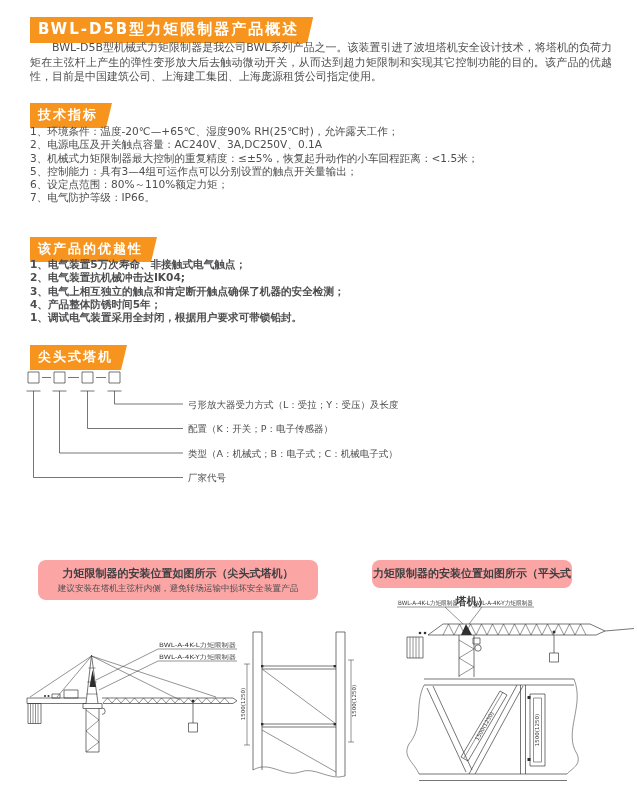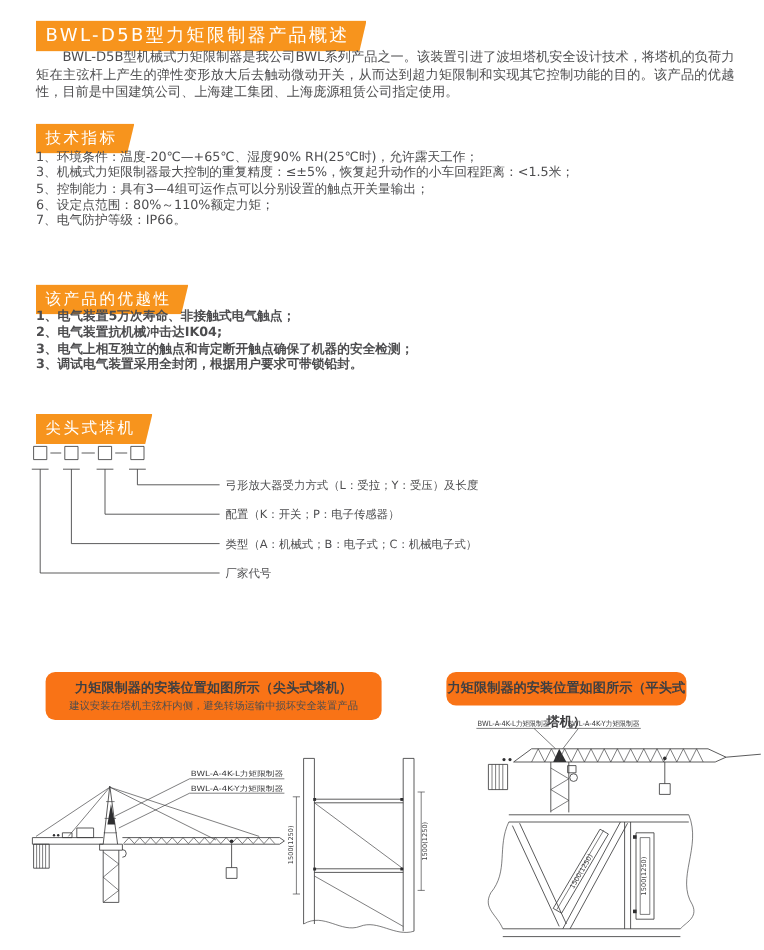--- a/index.html
+++ b/index.html
@@ -2,37 +2,37 @@
 <html><head>
 <meta charset="utf-8">
 <style>
   html,body{margin:0;padding:0;}
   body{
     width:637px;height:792px;position:relative;background:#ffffff;
     font-family:"DejaVu Sans","Liberation Sans",sans-serif;color:#4d4d4f;
     overflow:hidden;
   }
   .badge{
-    position:absolute;left:30px;background:#F7941D;color:#ffffff;font-weight:normal;
+    position:absolute;left:30px;background:#F7941D;color:#ffffff;font-weight:bold;
     padding:3px 14px 4px 8px;letter-spacing:2px;white-space:nowrap;
     clip-path:polygon(0 0,100% 0,calc(100% - 6px) 100%,0 100%);
   }
   #badge-overview{top:17px;font-size:15px;}
   #badge-tech{top:103px;font-size:13px;}
   #badge-opt{top:237px;font-size:13px;}
   #badge-order{top:345px;font-size:13px;}
   #overview-body{
     position:absolute;top:41px;left:30px;width:582px;
     font-size:11px;line-height:14.6px;text-indent:2em;text-align:justify;
   }
   .speclist{position:absolute;left:30px;width:590px;font-size:10.6px;line-height:13.3px;}
   #tech-list{top:125px;}
   #opt-list{top:258px;font-weight:bold;}
   .gray-box{
-    position:absolute;background:#f97316;border-radius:8px;text-align:center;
+    position:absolute;background:#fca5a5;border-radius:8px;text-align:center;
   }
   #box-left{left:38px;top:560px;width:280px;height:40px;}
   #box-left .t{font-size:11px;font-weight:bold;margin-top:6px;color:#3f3f41;}
   #box-left .s{font-size:8.6px;margin-top:2px;color:#4d4d4f;}
   #box-right{left:372px;top:560px;width:200px;height:28px;}
   #box-right .t{font-size:11px;font-weight:bold;line-height:28px;color:#3f3f41;}
   #art{position:absolute;left:0;top:0;width:637px;height:792px;}
   #art *{vector-effect:non-scaling-stroke;}
   .ln{stroke:#3b3b3d;stroke-width:.7;fill:none;}
   .lnthin{stroke:#3b3b3d;stroke-width:.55;fill:none;}
@@ -43,32 +43,34 @@
 </style>
 </head>
 <body>
 
 <div class="badge" id="badge-overview">BWL-D5B型力矩限制器产品概述</div>
 <div id="overview-body">BWL-D5B型机械式力矩限制器是我公司BWL系列产品之一。该装置引进了波坦塔机安全设计技术，将塔机的负荷力矩在主弦杆上产生的弹性变形放大后去触动微动开关，从而达到超力矩限制和实现其它控制功能的目的。该产品的优越性，目前是中国建筑公司、上海建工集团、上海庞源租赁公司指定使用。</div>
 
 <div class="badge" id="badge-tech">技术指标</div>
 <div class="speclist" id="tech-list">
   <div>1、环境条件：温度-20℃—+65℃、湿度90% RH(25℃时)，允许露天工作；</div>
+  <div>2、电源电压及开关触点容量：AC240V、3A,DC250V、0.1A</div>
   <div>3、机械式力矩限制器最大控制的重复精度：≤±5%，恢复起升动作的小车回程距离：&lt;1.5米；</div>
   <div>5、控制能力：具有3—4组可运作点可以分别设置的触点开关量输出；</div>
   <div>6、设定点范围：80%～110%额定力矩；</div>
   <div>7、电气防护等级：IP66。</div>
 </div>
 
 <div class="badge" id="badge-opt">该产品的优越性</div>
 <div class="speclist" id="opt-list">
   <div>1、电气装置5万次寿命、非接触式电气触点；</div>
   <div>2、电气装置抗机械冲击达IK04;</div>
   <div>3、电气上相互独立的触点和肯定断开触点确保了机器的安全检测；</div>
-  <div>3、调试电气装置采用全封闭，根据用户要求可带锁铅封。</div>
+  <div>4、产品整体防锈时间5年；</div>
+  <div>1、调试电气装置采用全封闭，根据用户要求可带锁铅封。</div>
 </div>
 
 <div class="badge" id="badge-order">尖头式塔机</div>
 
 <div class="gray-box" id="box-left">
   <div class="t">力矩限制器的安装位置如图所示（尖头式塔机）</div>
   <div class="s">建议安装在塔机主弦杆内侧，避免转场运输中损坏安全装置产品</div>
 </div>
 <div class="gray-box" id="box-right">
   <div class="t">力矩限制器的安装位置如图所示（平头式塔机）</div>

